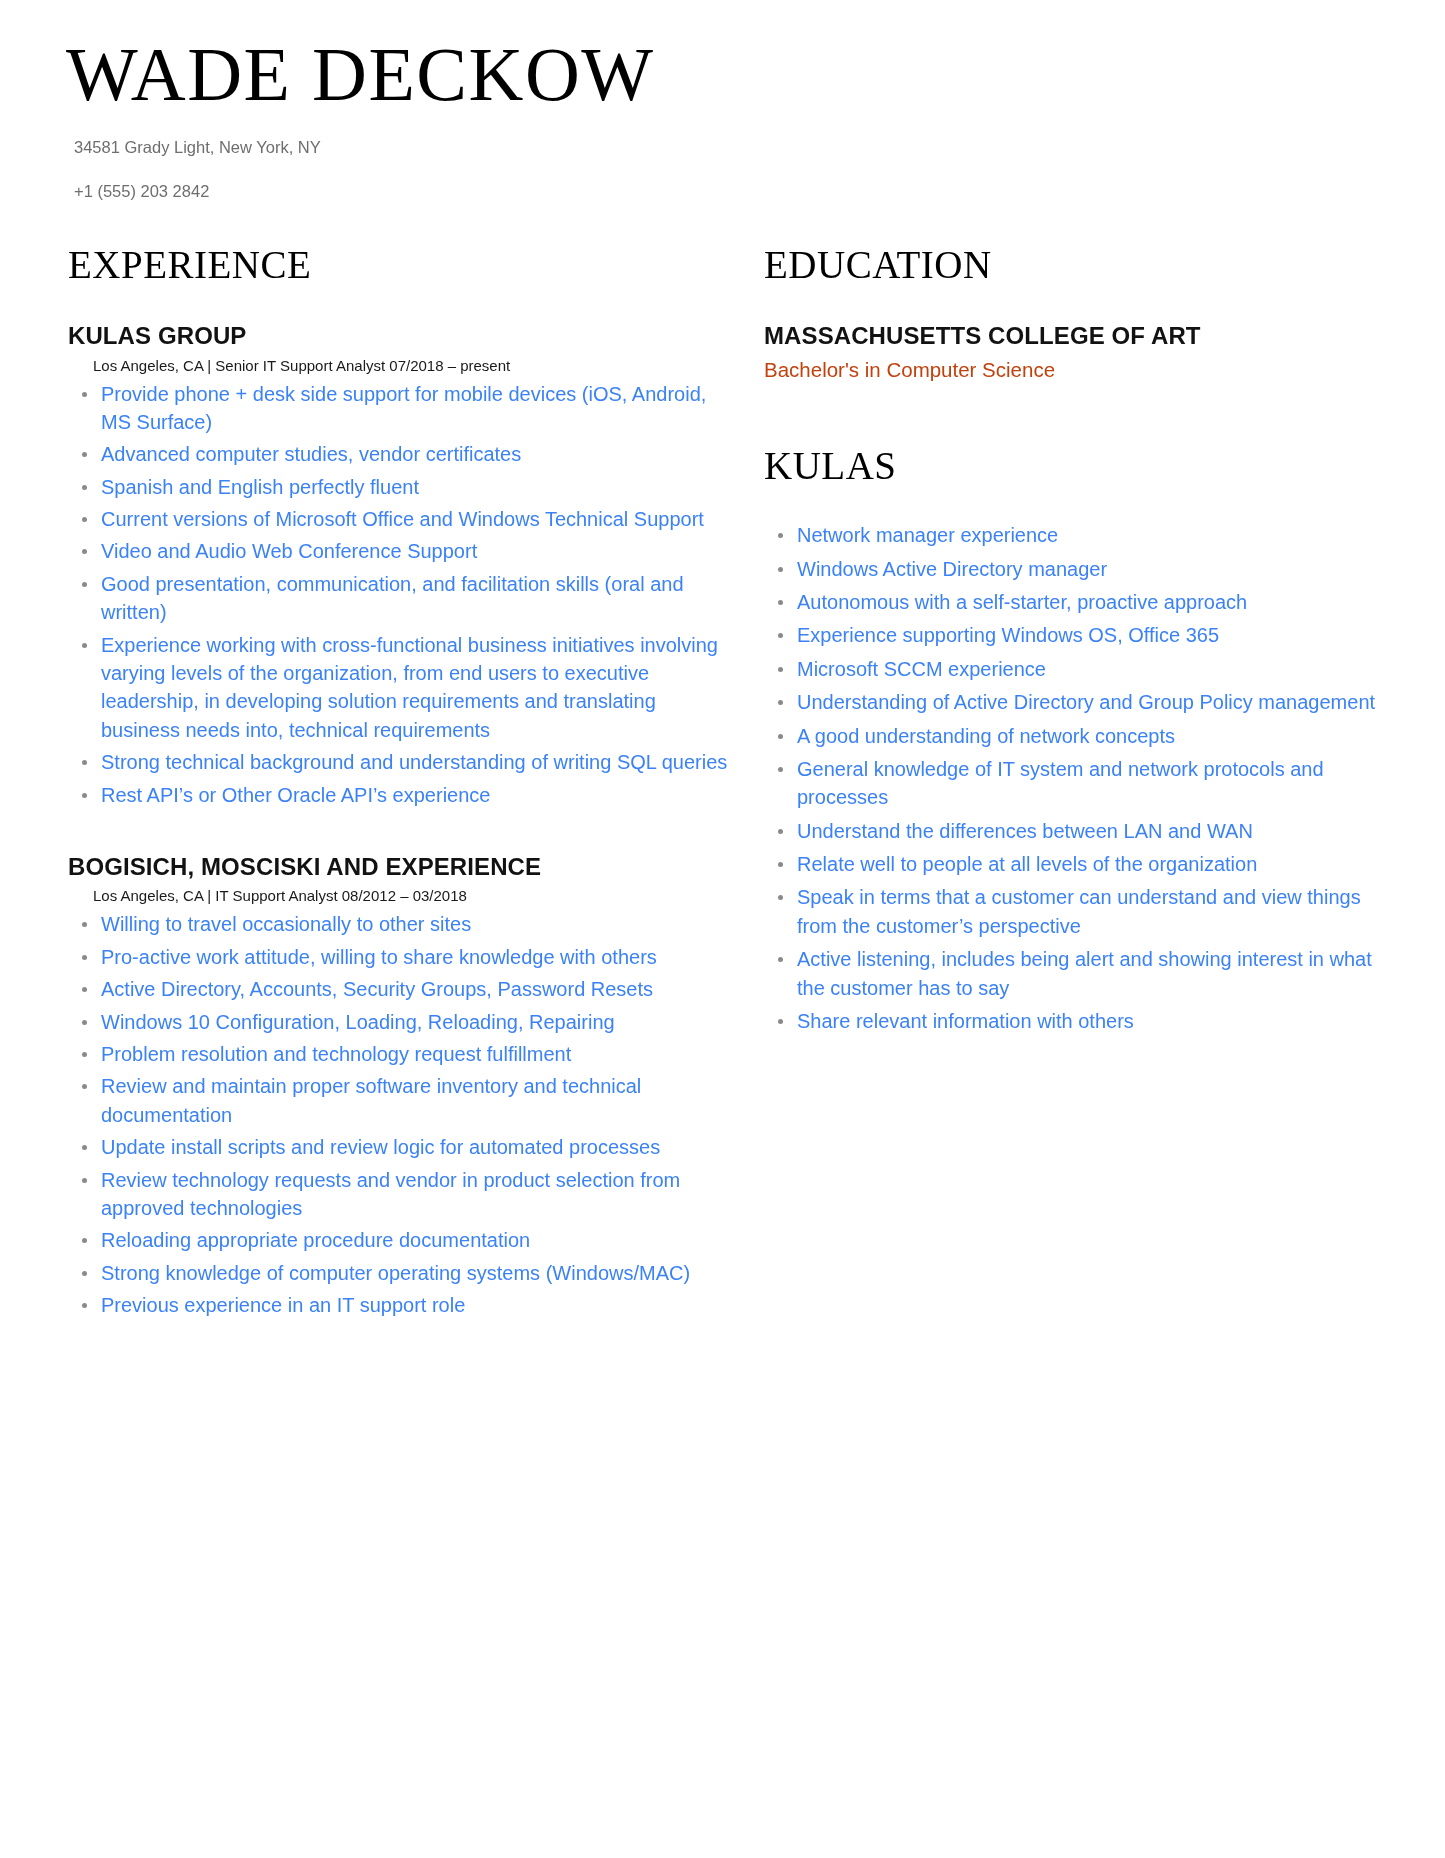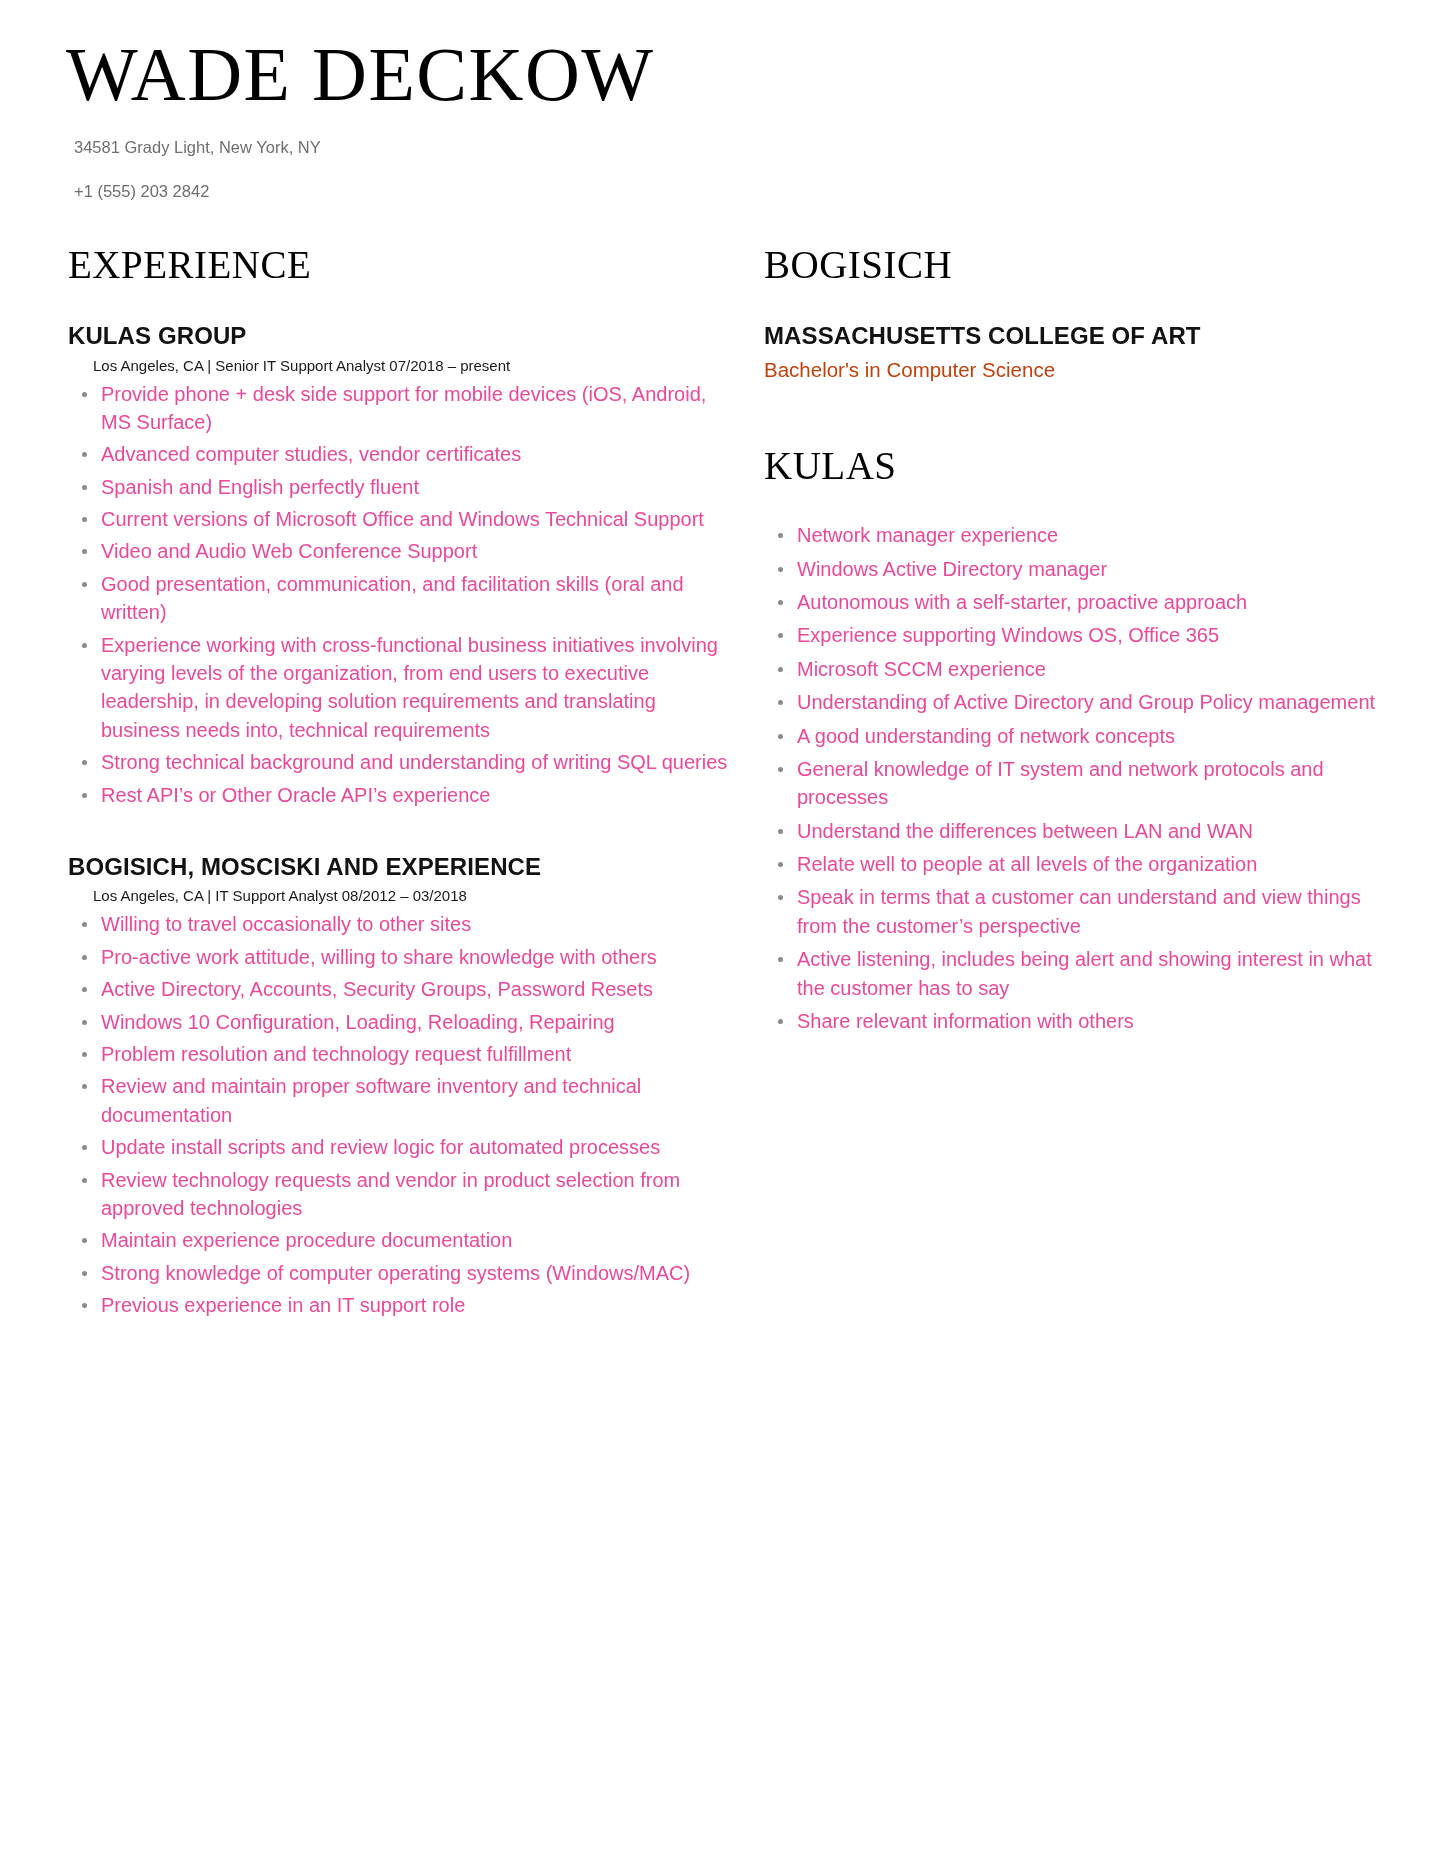--- a/index.html
+++ b/index.html
@@ -111,21 +111,21 @@
   ul.bullets {
     list-style: none;
     margin: 0;
     padding: 0;
   }
   ul.bullets > li {
     position: relative;
     padding-left: 33px;
     font-size: 20px;
     line-height: 1.42;
-    color: #ec4899;
+    color: #3b82f6;
     margin-bottom: 4px;
   }
   ul.bullets > li::before {
     content: "";
     position: absolute;
     left: 14px;
     top: 12px;
     width: 5px;
     height: 5px;
     border-radius: 50%;
@@ -175,31 +175,31 @@
         <div class="entry-meta">Los Angeles, CA  |  IT Support Analyst   08/2012 – 03/2018</div>
         <ul class="bullets">
           <li>Willing to travel occasionally to other sites</li>
           <li>Pro-active work attitude, willing to share knowledge with others</li>
           <li>Active Directory, Accounts, Security Groups, Password Resets</li>
           <li>Windows 10 Configuration, Loading, Reloading, Repairing</li>
           <li>Problem resolution and technology request fulfillment</li>
           <li>Review and maintain proper software inventory and technical documentation</li>
           <li>Update install scripts and review logic for automated processes</li>
           <li>Review technology requests and vendor in product selection from approved technologies</li>
-          <li>Maintain experience procedure documentation</li>
+          <li>Reloading appropriate procedure documentation</li>
           <li>Strong knowledge of computer operating systems (Windows/MAC)</li>
           <li>Previous experience in an IT support role</li>
         </ul>
       </div>
     </div>
 
     <div class="col-spacer"></div>
 
     <div class="col-right">
-      <h2 class="section-title">BOGISICH</h2>
+      <h2 class="section-title">EDUCATION</h2>
 
       <div class="entry">
         <div class="entry-org">MASSACHUSETTS COLLEGE OF ART</div>
         <div class="entry-sub">Bachelor's in Computer Science</div>
       </div>
 
       <h2 class="section-title skills-title">KULAS</h2>
 
       <ul class="bullets skills-list">
         <li>Network manager experience</li>

